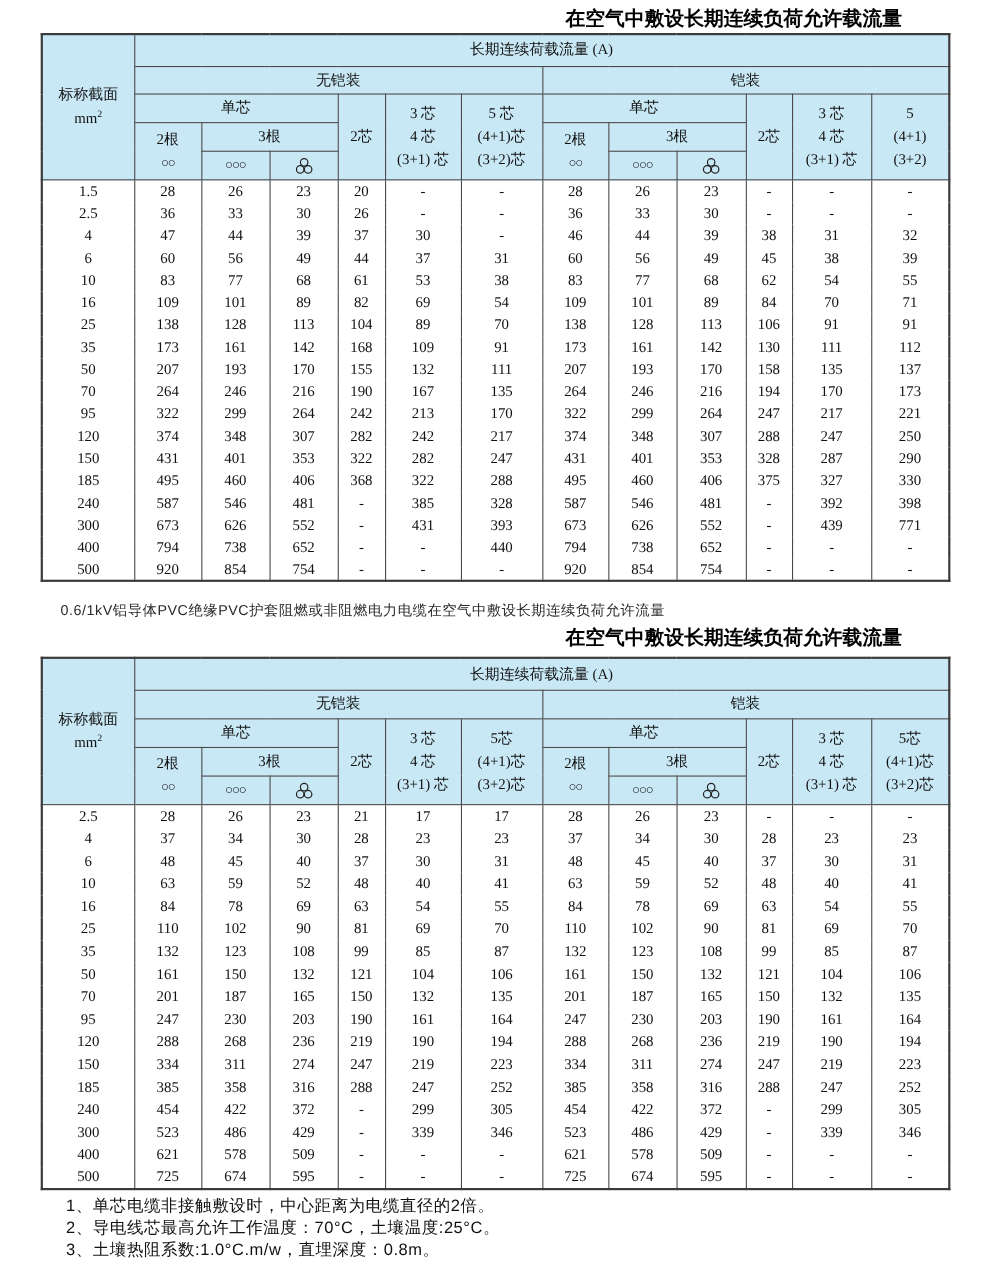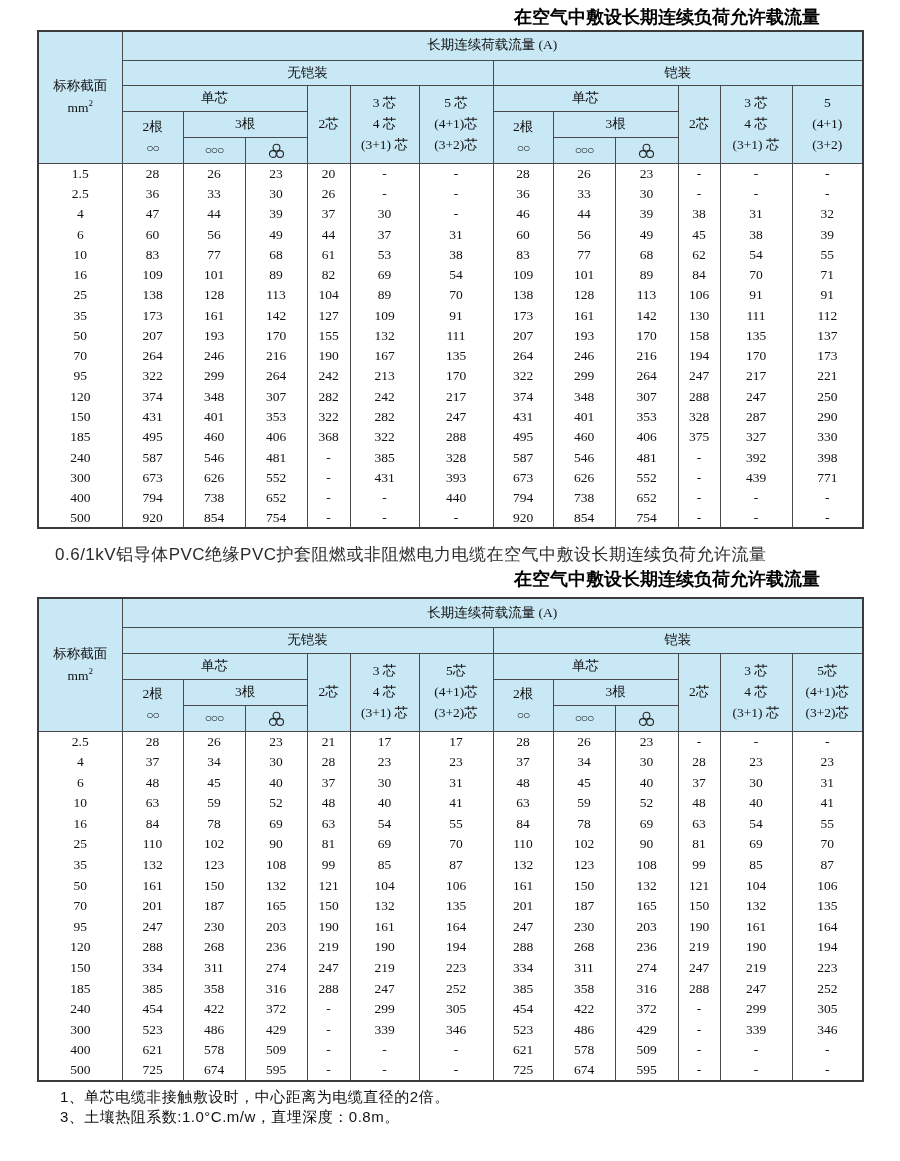--- a/index.html
+++ b/index.html
@@ -9,21 +9,21 @@
   .page-title{
     font-family:"Liberation Sans",sans-serif;
     font-weight:700;font-size:18px;color:#000;
     text-align:right;padding-right:16px;line-height:20px;
   }
   .title-1{padding-top:7px;margin-bottom:3px;}
   .title-2{margin-top:4px;}
 
   .caption{
     font-family:"Liberation Sans",sans-serif;
-    font-size:17px;color:#2a2a2a;letter-spacing:.5px;
+    font-size:13px;color:#2a2a2a;letter-spacing:.5px;
     margin:15px 0 0 55px;line-height:21px;
   }
 
   table.cap-table{
     border-collapse:collapse;table-layout:fixed;
     width:826px;margin-left:37px;background:#fff;
     border:2px solid #3b3b3b;
   }
   .t2{margin-top:8px;}
   .cap-table col.c0{width:84px}
@@ -235,21 +235,21 @@
             <td>113</td>
             <td>106</td>
             <td>91</td>
             <td>91</td>
           </tr>
           <tr>
             <td>35</td>
             <td>173</td>
             <td>161</td>
             <td>142</td>
-            <td>127</td>
+            <td>168</td>
             <td>109</td>
             <td>91</td>
             <td>173</td>
             <td>161</td>
             <td>142</td>
             <td>130</td>
             <td>111</td>
             <td>112</td>
           </tr>
           <tr>
@@ -718,15 +718,16 @@
             <td>595</td>
             <td>-</td>
             <td>-</td>
             <td>-</td>
           </tr>
         </tbody>
       </table>
     </div>
   <div class="notes">
     <div class="note-item">1、单芯电缆非接触敷设时，中心距离为电缆直径的2倍。</div>
+    <div class="note-item">2、导电线芯最高允许工作温度：70°C，土壤温度:25°C。</div>
     <div class="note-item">3、土壤热阻系数:1.0°C.m/w，直埋深度：0.8m。</div>
   </div>
 </div>
 
 </body></html>

